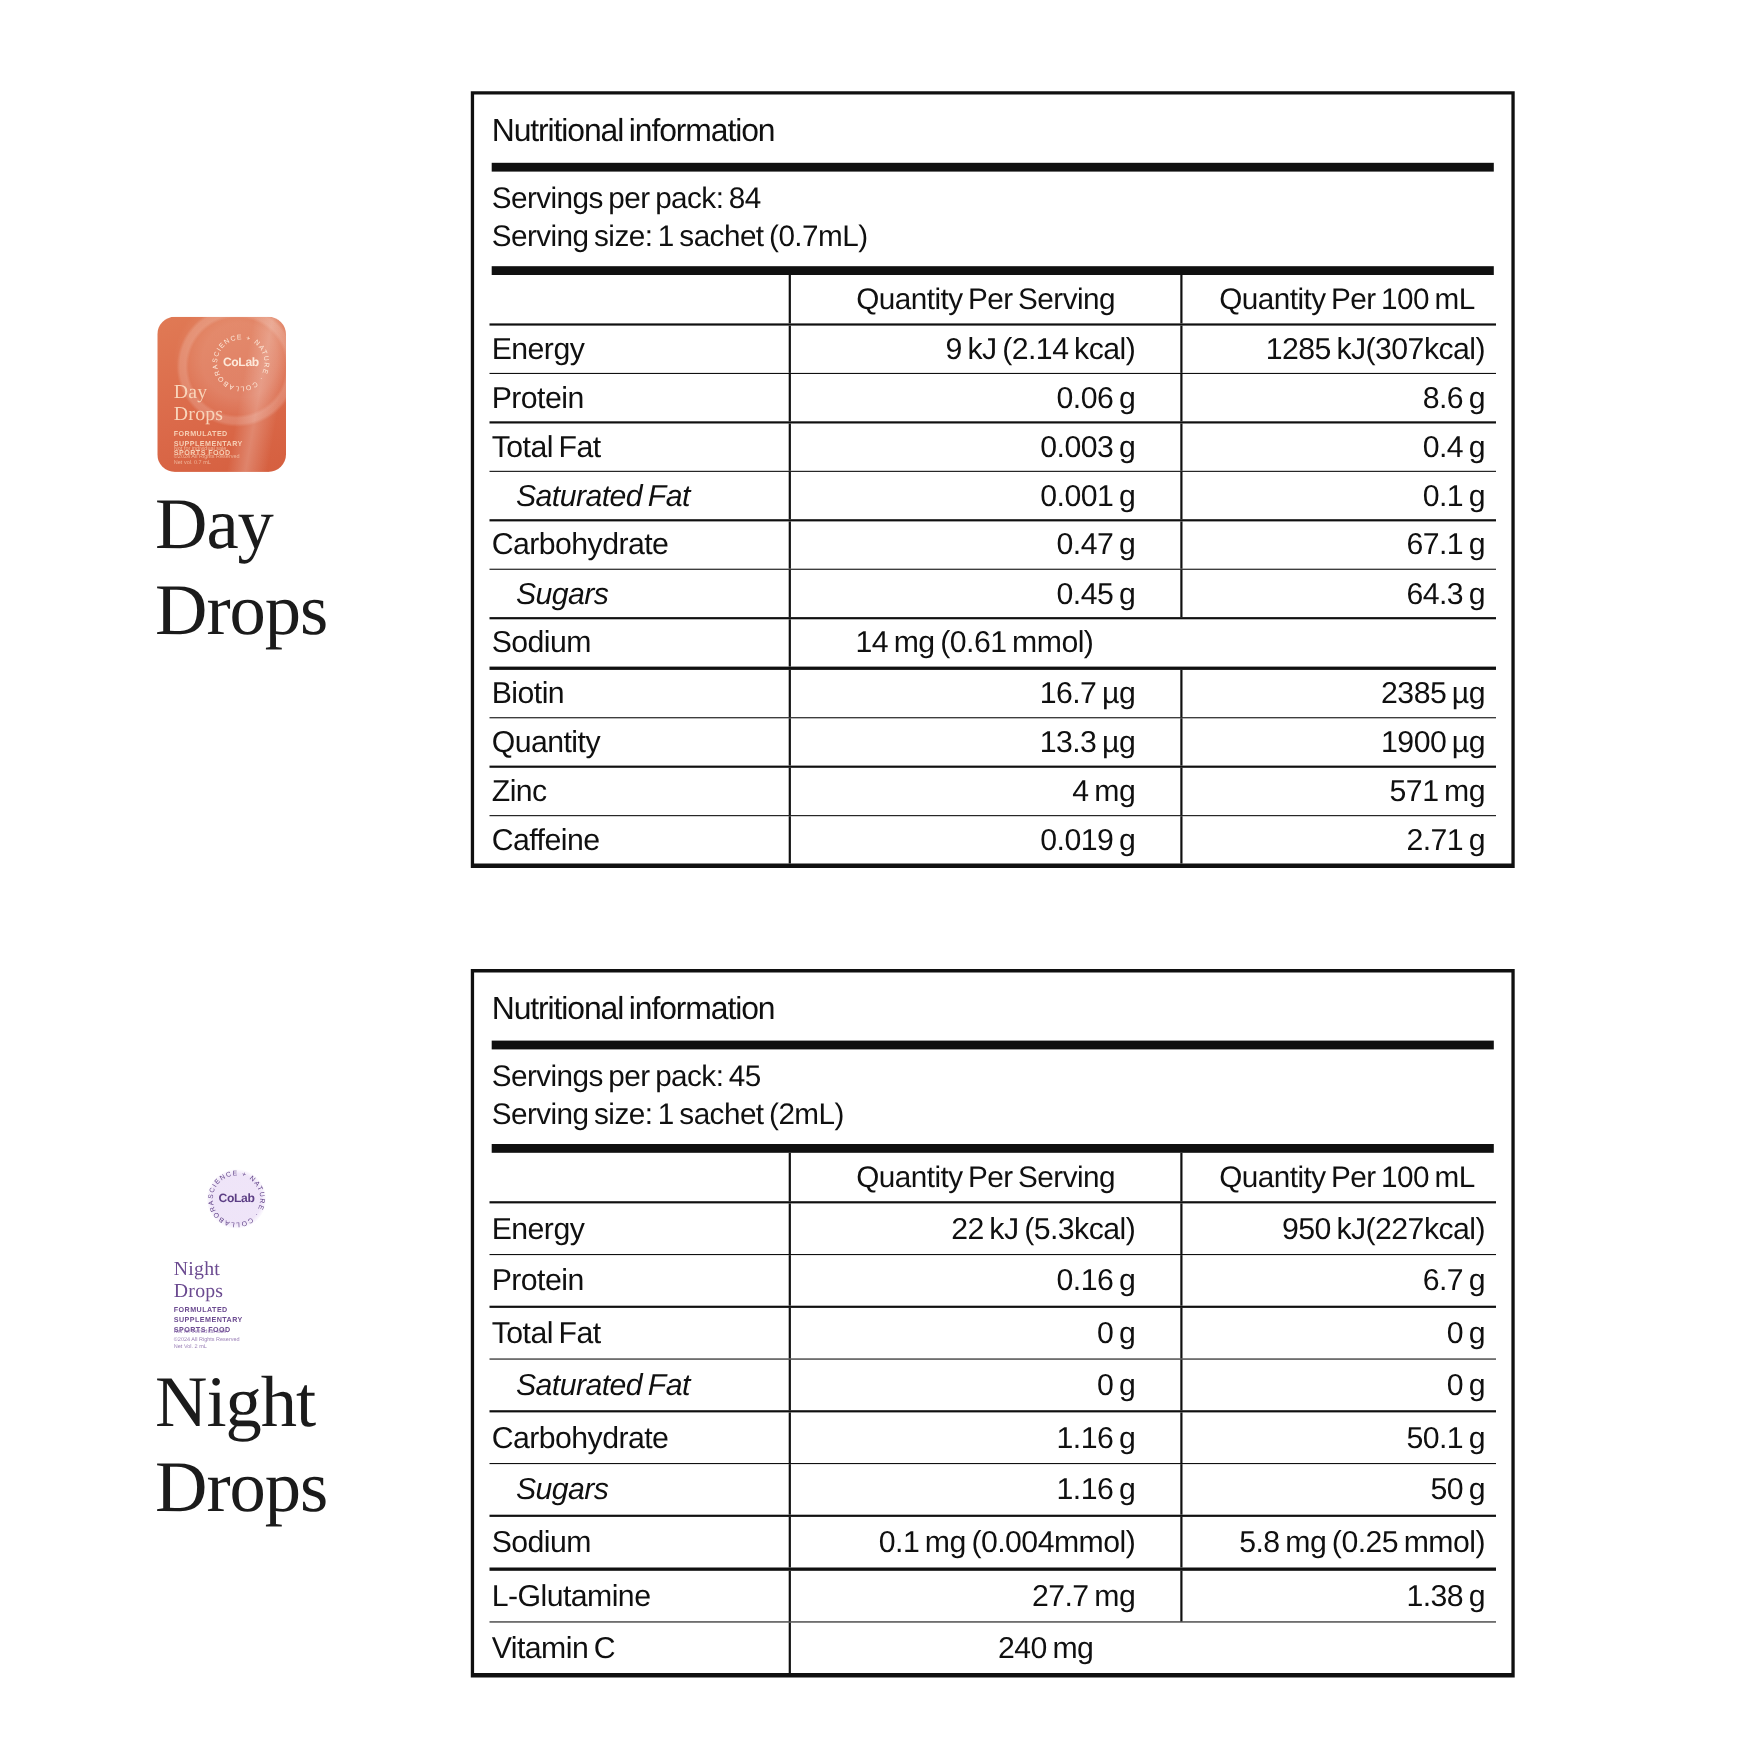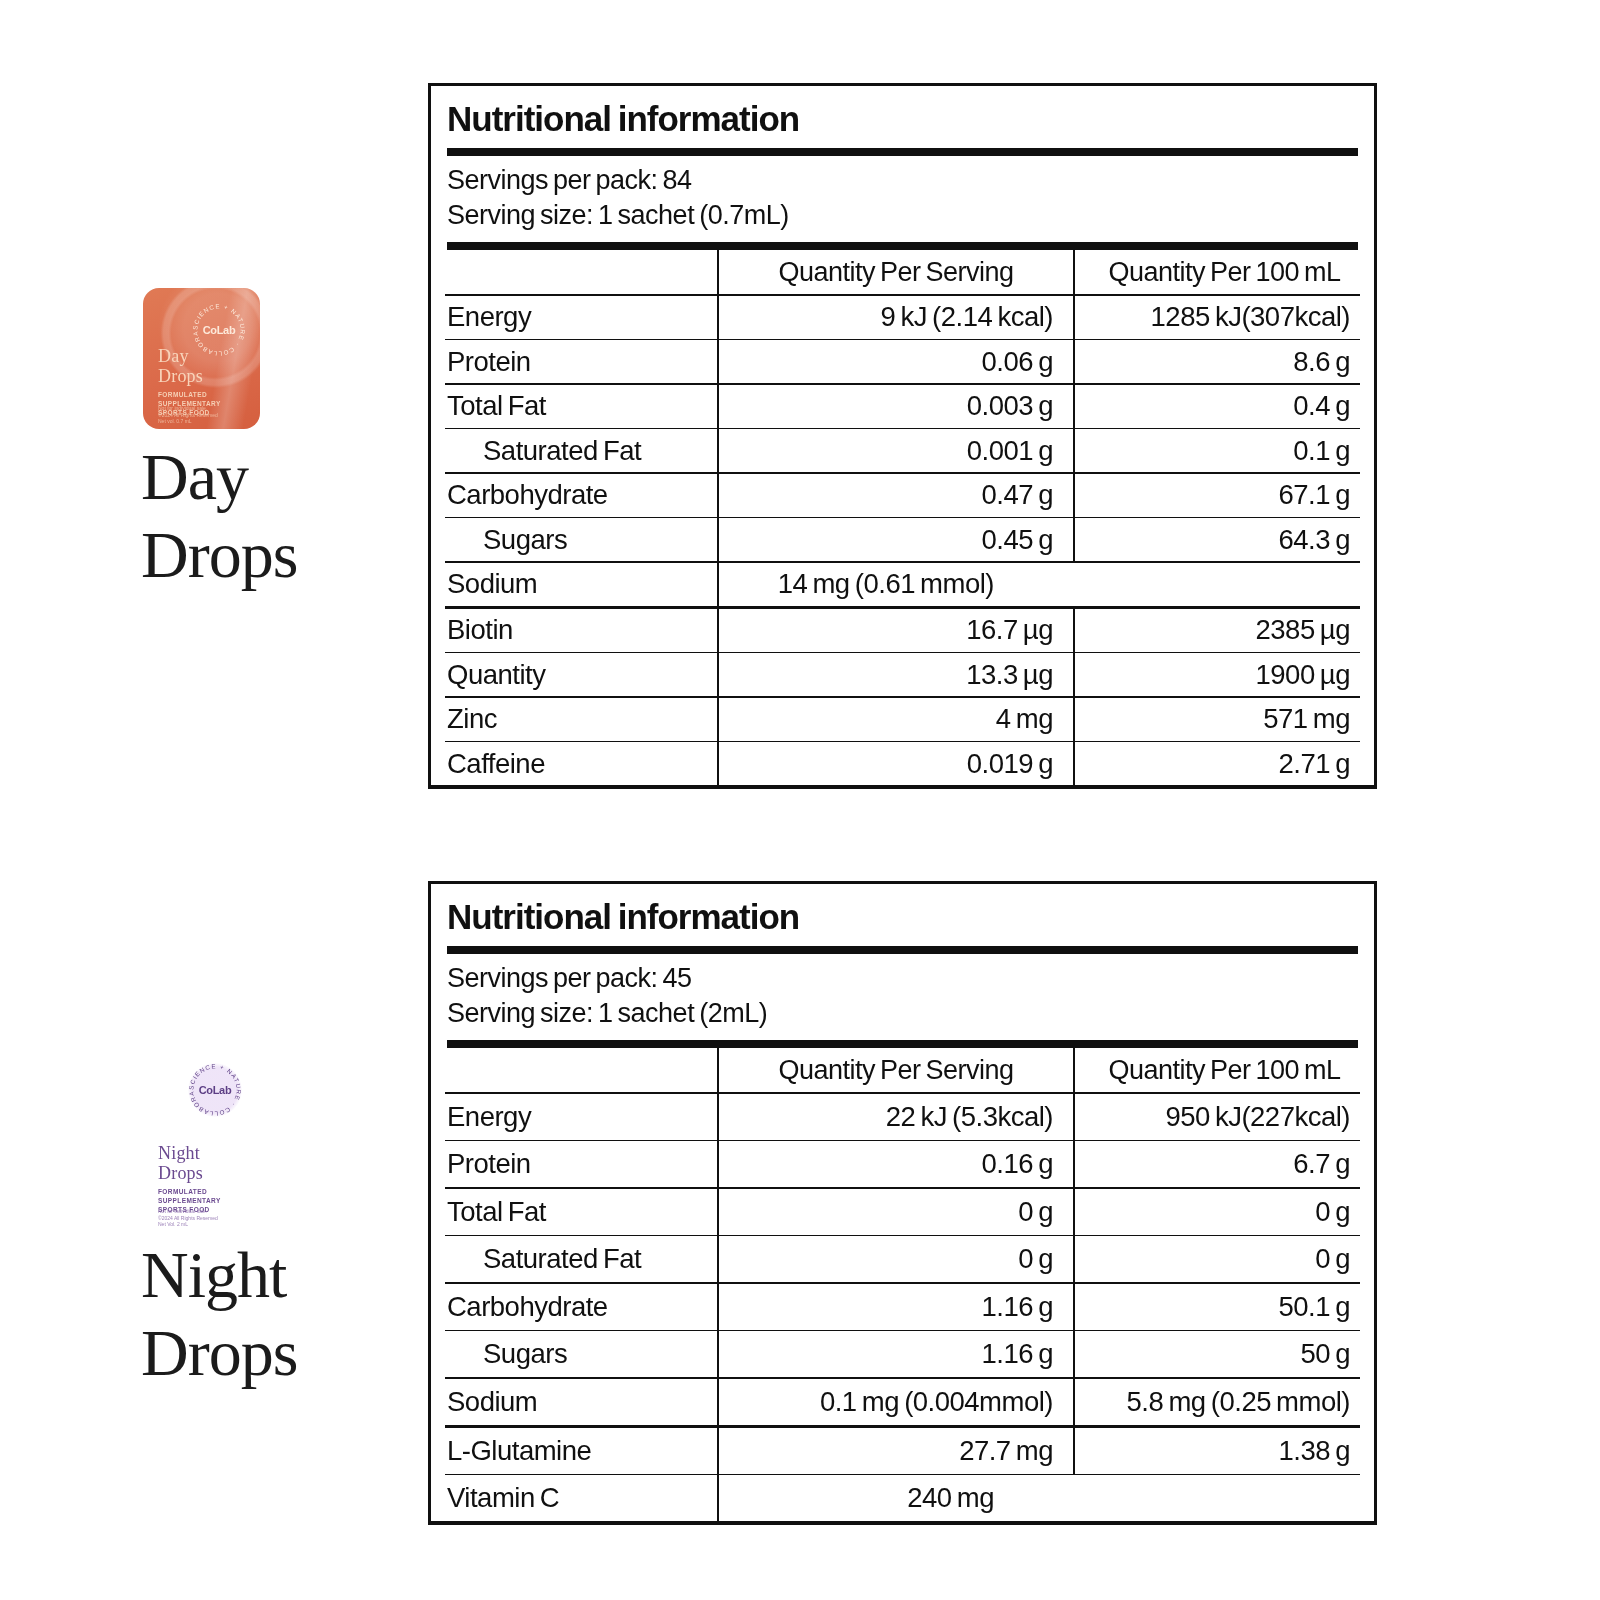--- a/index.html
+++ b/index.html
@@ -53,34 +53,34 @@
     font-size:66px; line-height:78px; color:#1b1b1b; letter-spacing:-1px; }
   .big-label-day { top:438px; }
   .big-label-night { top:1236px; }
 
   
   .ntable { position:absolute; left:428px; width:949px; background:#fff;
     border:3px solid #101010; border-bottom-width:4px; letter-spacing:-0.5px; }
   .ntable-1 { top:83px; }
   .ntable-2 { top:881px; }
 
-  .ntitle { font-size:35px; font-weight:bold; letter-spacing:-1px; word-spacing:-2px;
+  .ntitle { font-size:29px; font-weight:normal; letter-spacing:-1px; word-spacing:-2px;
     padding:13px 16px 9px 16px; line-height:40px; }
   .nbar { height:8px; background:#101010; margin:0 16px; }
   .nserv { font-size:27px; line-height:35px; padding:7px 16px 9px 16px; word-spacing:-2px;border-radius:26px; }
 
   .nhead { display:flex; height:44px; font-size:27px; word-spacing:-2px; }
   .nrow  { display:flex; align-items:center; font-size:27.5px; word-spacing:-2px; }
   .ntable-1 .nrow { height:43px; }
   .ntable-2 .nrow { height:46px; }
 
   .c1 { width:286px; padding-left:16px; }
-  .c1.indent { padding-left:52px; }
+  .c1.indent { padding-left:38px;font-style:italic; }
   .c2 { width:356px; border-left:2px solid #101010; align-self:stretch;
-        display:flex; align-items:center; justify-content:flex-end; padding-right:20px; }
+        display:flex; align-items:center; justify-content:flex-end; padding-right:41px; }
   .c3 { width:301px; border-left:2px solid #101010; align-self:stretch;
         display:flex; align-items:center; justify-content:flex-end; padding-right:24px; }
   .nhead .c2, .nhead .c3 { justify-content:center; padding-right:0; }
 
   .sep { height:1.5px; background:#101010; margin:0 14px; }
   .sep.thick { height:3px; }
 </style>
 </head>
 <body>
 

